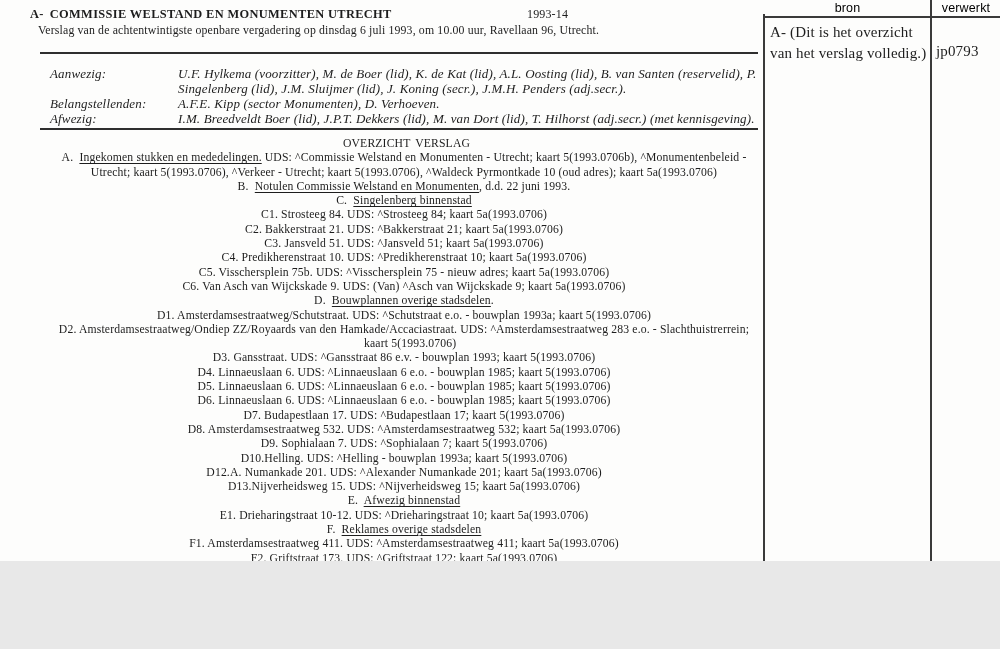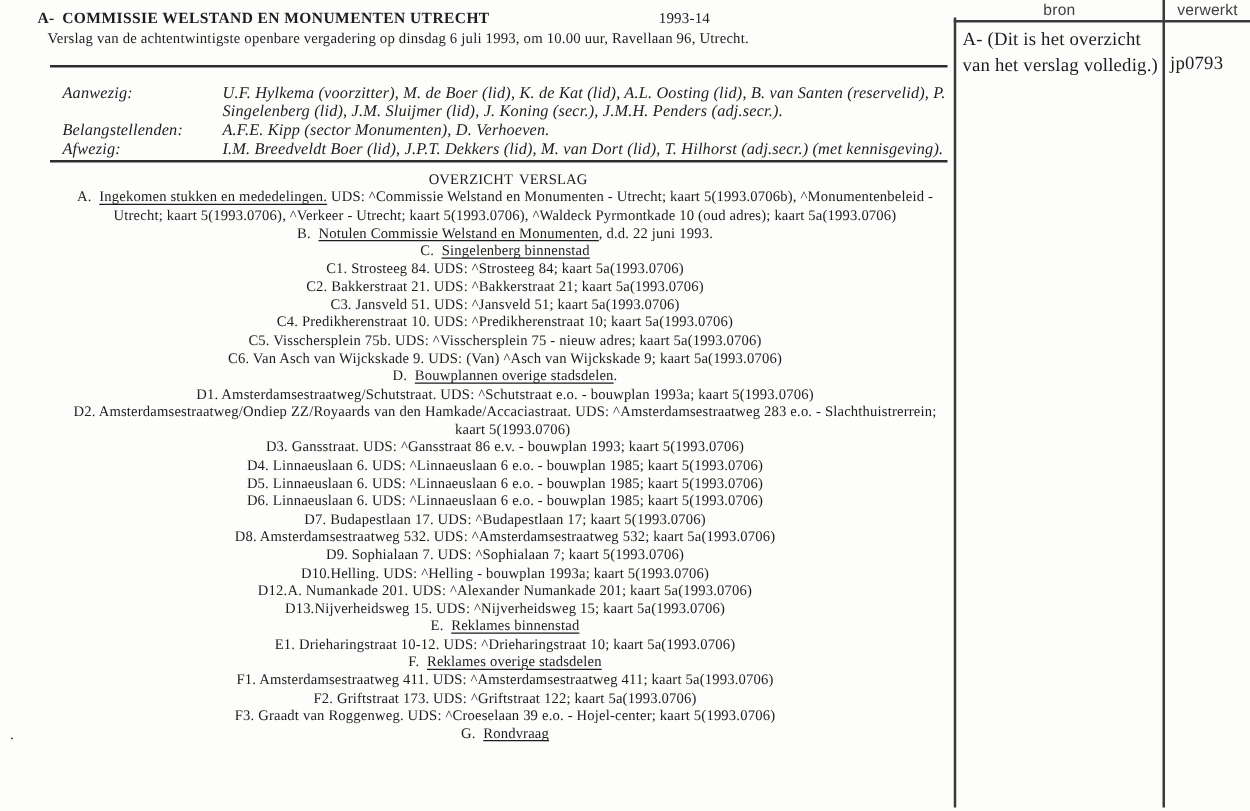--- a/index.html
+++ b/index.html
@@ -1,18 +1,18 @@
 <!DOCTYPE html>
 <html><head>
 <meta charset="utf-8">
 <style>
   html,body{margin:0;padding:0;background:#e8e8e8;}
   .page{
     position:relative;
-    width:1000px;height:649px;
+    width:1000px;height:561px;
     background:#fdfdfc;
     overflow:hidden;
     font-family:"Liberation Serif", serif;
     color:#1d1d1d;
     letter-spacing:0.15px;
   }
   
   .title-row{position:absolute;left:30px;top:7px;font-size:12.4px;font-weight:600;letter-spacing:0.35px;white-space:pre;}
   .title-prefix{display:inline-block;}
   .title-main{display:inline-block;margin-left:6px;}
@@ -33,21 +33,21 @@
   .agenda-line{white-space:pre-wrap;}
   .seg-r{}
   .seg-i{}
   .seg-u{text-decoration:underline;text-underline-offset:2px;text-decoration-thickness:1px;}
   .stray-mark{position:absolute;left:8px;top:580px;font-size:12px;}
   
   .vline{position:absolute;width:2px;background:#3a3a3a;}
   .vline-left{left:763px;top:14px;height:632px;}
   .vline-mid{left:930px;top:0px;height:646px;}
   .head-rule{position:absolute;left:763px;top:16px;width:237px;height:2px;background:#3a3a3a;}
-  .col-head{position:absolute;top:1px;font-family:"Liberation Sans", sans-serif;font-size:12.5px;color:#404040;text-align:center;}
+  .col-head{position:absolute;top:1px;font-family:"Liberation Sans", sans-serif;font-size:12.5px;color:#000000;text-align:center;}
   .col-head-bron{left:765px;width:165px;}
   .col-head-verwerkt{left:932px;width:68px;}
   .margin-note{position:absolute;left:770px;top:22px;width:158px;font-size:15px;line-height:20.5px;white-space:pre-line;}
   .verwerkt-code{position:absolute;left:936px;top:43px;font-size:15px;}
 </style>
 </head>
 <body>
 
 <div class="page">
 
@@ -93,21 +93,21 @@
         <div class="agenda-line"><span class="seg-r">D3. Gansstraat. </span><span class="seg-i">UDS: ^Gansstraat 86 e.v. - bouwplan 1993; kaart 5(1993.0706)</span></div>
         <div class="agenda-line"><span class="seg-r">D4. Linnaeuslaan 6. </span><span class="seg-i">UDS: ^Linnaeuslaan 6 e.o. - bouwplan 1985; kaart 5(1993.0706)</span></div>
         <div class="agenda-line"><span class="seg-r">D5. Linnaeuslaan 6. </span><span class="seg-i">UDS: ^Linnaeuslaan 6 e.o. - bouwplan 1985; kaart 5(1993.0706)</span></div>
         <div class="agenda-line"><span class="seg-r">D6. Linnaeuslaan 6. </span><span class="seg-i">UDS: ^Linnaeuslaan 6 e.o. - bouwplan 1985; kaart 5(1993.0706)</span></div>
         <div class="agenda-line"><span class="seg-r">D7. Budapestlaan 17. </span><span class="seg-i">UDS: ^Budapestlaan 17; kaart 5(1993.0706)</span></div>
         <div class="agenda-line"><span class="seg-r">D8. Amsterdamsestraatweg 532. </span><span class="seg-i">UDS: ^Amsterdamsestraatweg 532; kaart 5a(1993.0706)</span></div>
         <div class="agenda-line"><span class="seg-r">D9. Sophialaan 7. </span><span class="seg-i">UDS: ^Sophialaan 7; kaart 5(1993.0706)</span></div>
         <div class="agenda-line"><span class="seg-r">D10.Helling. </span><span class="seg-i">UDS: ^Helling - bouwplan 1993a; kaart 5(1993.0706)</span></div>
         <div class="agenda-line"><span class="seg-r">D12.A. Numankade 201. </span><span class="seg-i">UDS: ^Alexander Numankade 201; kaart 5a(1993.0706)</span></div>
         <div class="agenda-line"><span class="seg-r">D13.Nijverheidsweg 15. </span><span class="seg-i">UDS: ^Nijverheidsweg 15; kaart 5a(1993.0706)</span></div>
-        <div class="agenda-line"><span class="seg-r">E.  </span><span class="seg-u">Reklames binnenstad</span></div>
+        <div class="agenda-line"><span class="seg-r">E.  </span><span class="seg-u">Afwezig binnenstad</span></div>
         <div class="agenda-line"><span class="seg-r">E1. Drieharingstraat 10-12. </span><span class="seg-i">UDS: ^Drieharingstraat 10; kaart 5a(1993.0706)</span></div>
         <div class="agenda-line"><span class="seg-r">F.  </span><span class="seg-u">Reklames overige stadsdelen</span></div>
         <div class="agenda-line"><span class="seg-r">F1. Amsterdamsestraatweg 411. </span><span class="seg-i">UDS: ^Amsterdamsestraatweg 411; kaart 5a(1993.0706)</span></div>
         <div class="agenda-line"><span class="seg-r">F2. Griftstraat 173. </span><span class="seg-i">UDS: ^Griftstraat 122; kaart 5a(1993.0706)</span></div>
         <div class="agenda-line"><span class="seg-r">F3. Graadt van Roggenweg. </span><span class="seg-i">UDS: ^Croeselaan 39 e.o. - Hojel-center; kaart 5(1993.0706)</span></div>
         <div class="agenda-line"><span class="seg-r">G.  </span><span class="seg-u">Rondvraag</span></div>
       </div>
   </div>
 
   <div class="stray-mark">.</div>

